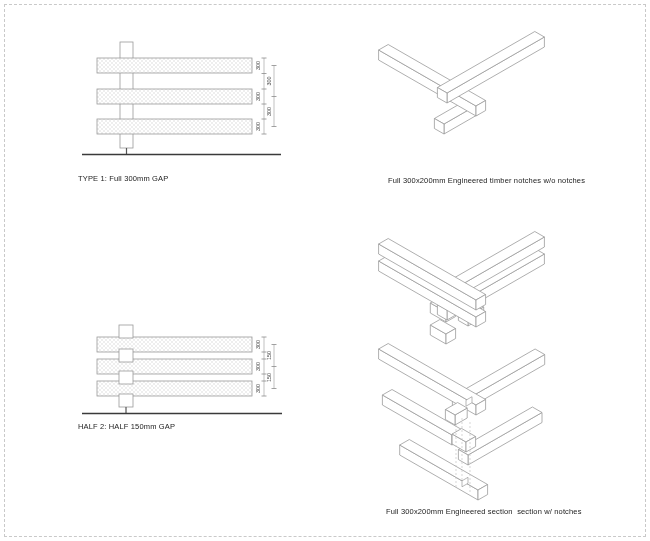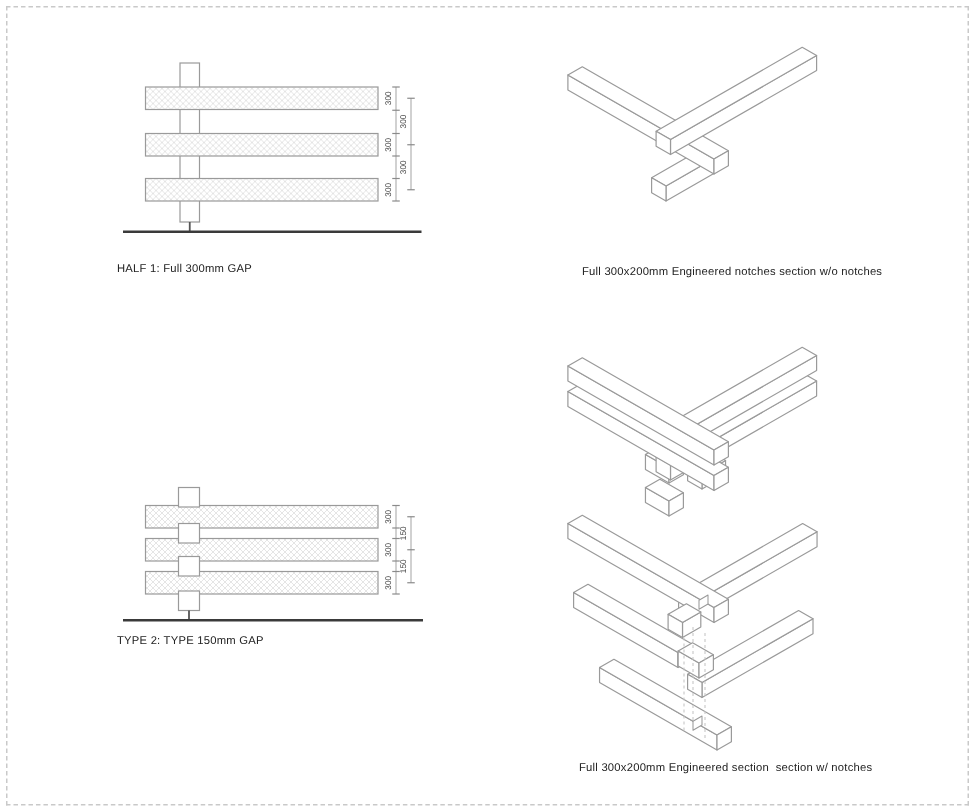--- a/index.html
+++ b/index.html
@@ -66,21 +66,21 @@
 
   <g>
     <line class="dimline" x1="214" y1="30.5" x2="214" y2="91.5"></line>
     <line class="tick" x1="211.5" y1="30.5" x2="216.5" y2="30.5"></line>
     <line class="tick" x1="211.5" y1="61.5" x2="216.5" y2="61.5"></line>
     <line class="tick" x1="211.5" y1="91.5" x2="216.5" y2="91.5"></line>
     <text class="dimtxt" x="209.5" y="46" text-anchor="middle" dominant-baseline="middle" transform="rotate(-90 209.5 46)">300</text>
     <text class="dimtxt" x="209.5" y="76.5" text-anchor="middle" dominant-baseline="middle" transform="rotate(-90 209.5 76.5)">300</text>
   </g>
 </svg>
-<div class="caption" style="left:78px;top:174px">HALF 1: Full 300mm GAP</div>
+<div class="caption" style="left:78px;top:174px">TYPE 1: Full 300mm GAP</div>
 
 <svg class="abs" style="left:60px;top:318px" width="240" height="130" viewBox="0 0 240 130">
   <defs>
     <pattern id="hatch2" width="4" height="4" patternUnits="userSpaceOnUse">
       <rect width="4" height="4" fill="#ffffff"></rect>
       <path d="M0,4 L4,0 M0,0 L4,4" stroke="#dcdcdc" stroke-width="0.5"></path>
     </pattern>
   </defs>
 
   <g>
@@ -114,21 +114,21 @@
 
   <g>
     <line class="dimline" x1="214" y1="26.5" x2="214" y2="70.5"></line>
     <line class="tick" x1="211.5" y1="26.5" x2="216.5" y2="26.5"></line>
     <line class="tick" x1="211.5" y1="48.5" x2="216.5" y2="48.5"></line>
     <line class="tick" x1="211.5" y1="70.5" x2="216.5" y2="70.5"></line>
     <text class="dimtxt" x="209.5" y="37.5" text-anchor="middle" dominant-baseline="middle" transform="rotate(-90 209.5 37.5)">150</text>
     <text class="dimtxt" x="209.5" y="59.5" text-anchor="middle" dominant-baseline="middle" transform="rotate(-90 209.5 59.5)">150</text>
   </g>
 </svg>
-<div class="caption" style="left:78px;top:422px">TYPE 2: TYPE 150mm GAP</div>
+<div class="caption" style="left:78px;top:422px">HALF 2: HALF 150mm GAP</div>
 
 <svg class="abs" style="left:370px;top:26px" width="210" height="150" viewBox="0 0 210 150">
 
   <g>
     <path class="beam" d="M74,108 L74,98 L108.8,78 L108.8,88 Z"></path>
     <path class="beam" d="M74,98 L64.4,92.5 L99.2,72.5 L108.8,78 Z"></path>
     <path class="beam" d="M74,108 L64.4,102.5 L64.4,92.5 L74,98 Z"></path>
   </g>
 
   <g>
@@ -136,21 +136,21 @@
     <path class="beam" d="M106,80 L115.6,74.5 L18.2,18.5 L8.6,24 Z"></path>
     <path class="beam" d="M106,90 L115.6,84.5 L115.6,74.5 L106,80 Z"></path>
   </g>
 
   <g>
     <path class="beam" d="M77,77 L77,67 L174.4,11 L174.4,21 Z"></path>
     <path class="beam" d="M77,67 L67.4,61.5 L164.8,5.5 L174.4,11 Z"></path>
     <path class="beam" d="M77,77 L67.4,71.5 L67.4,61.5 L77,67 Z"></path>
   </g>
 </svg>
-<div class="caption" style="left:388px;top:176px">Full 300x200mm Engineered notches section w/o notches</div>
+<div class="caption" style="left:388px;top:176px">Full 300x200mm Engineered timber notches w/o notches</div>
 
 <svg class="abs" style="left:370px;top:230px" width="215" height="276" viewBox="0 0 215 276">
 
   <g>
 
     <g>
       <path class="beam" d="M76,114 L76,104 L60.3,95 L60.3,105 Z"></path>
       <path class="beam" d="M76,104 L85.6,98.5 L69.9,89.5 L60.3,95 Z"></path>
       <path class="beam" d="M76,114 L85.6,108.5 L85.6,98.5 L76,104 Z"></path>
       <path class="beam" d="M76,92 L76,82 L60.3,73 L60.3,83 Z"></path>

